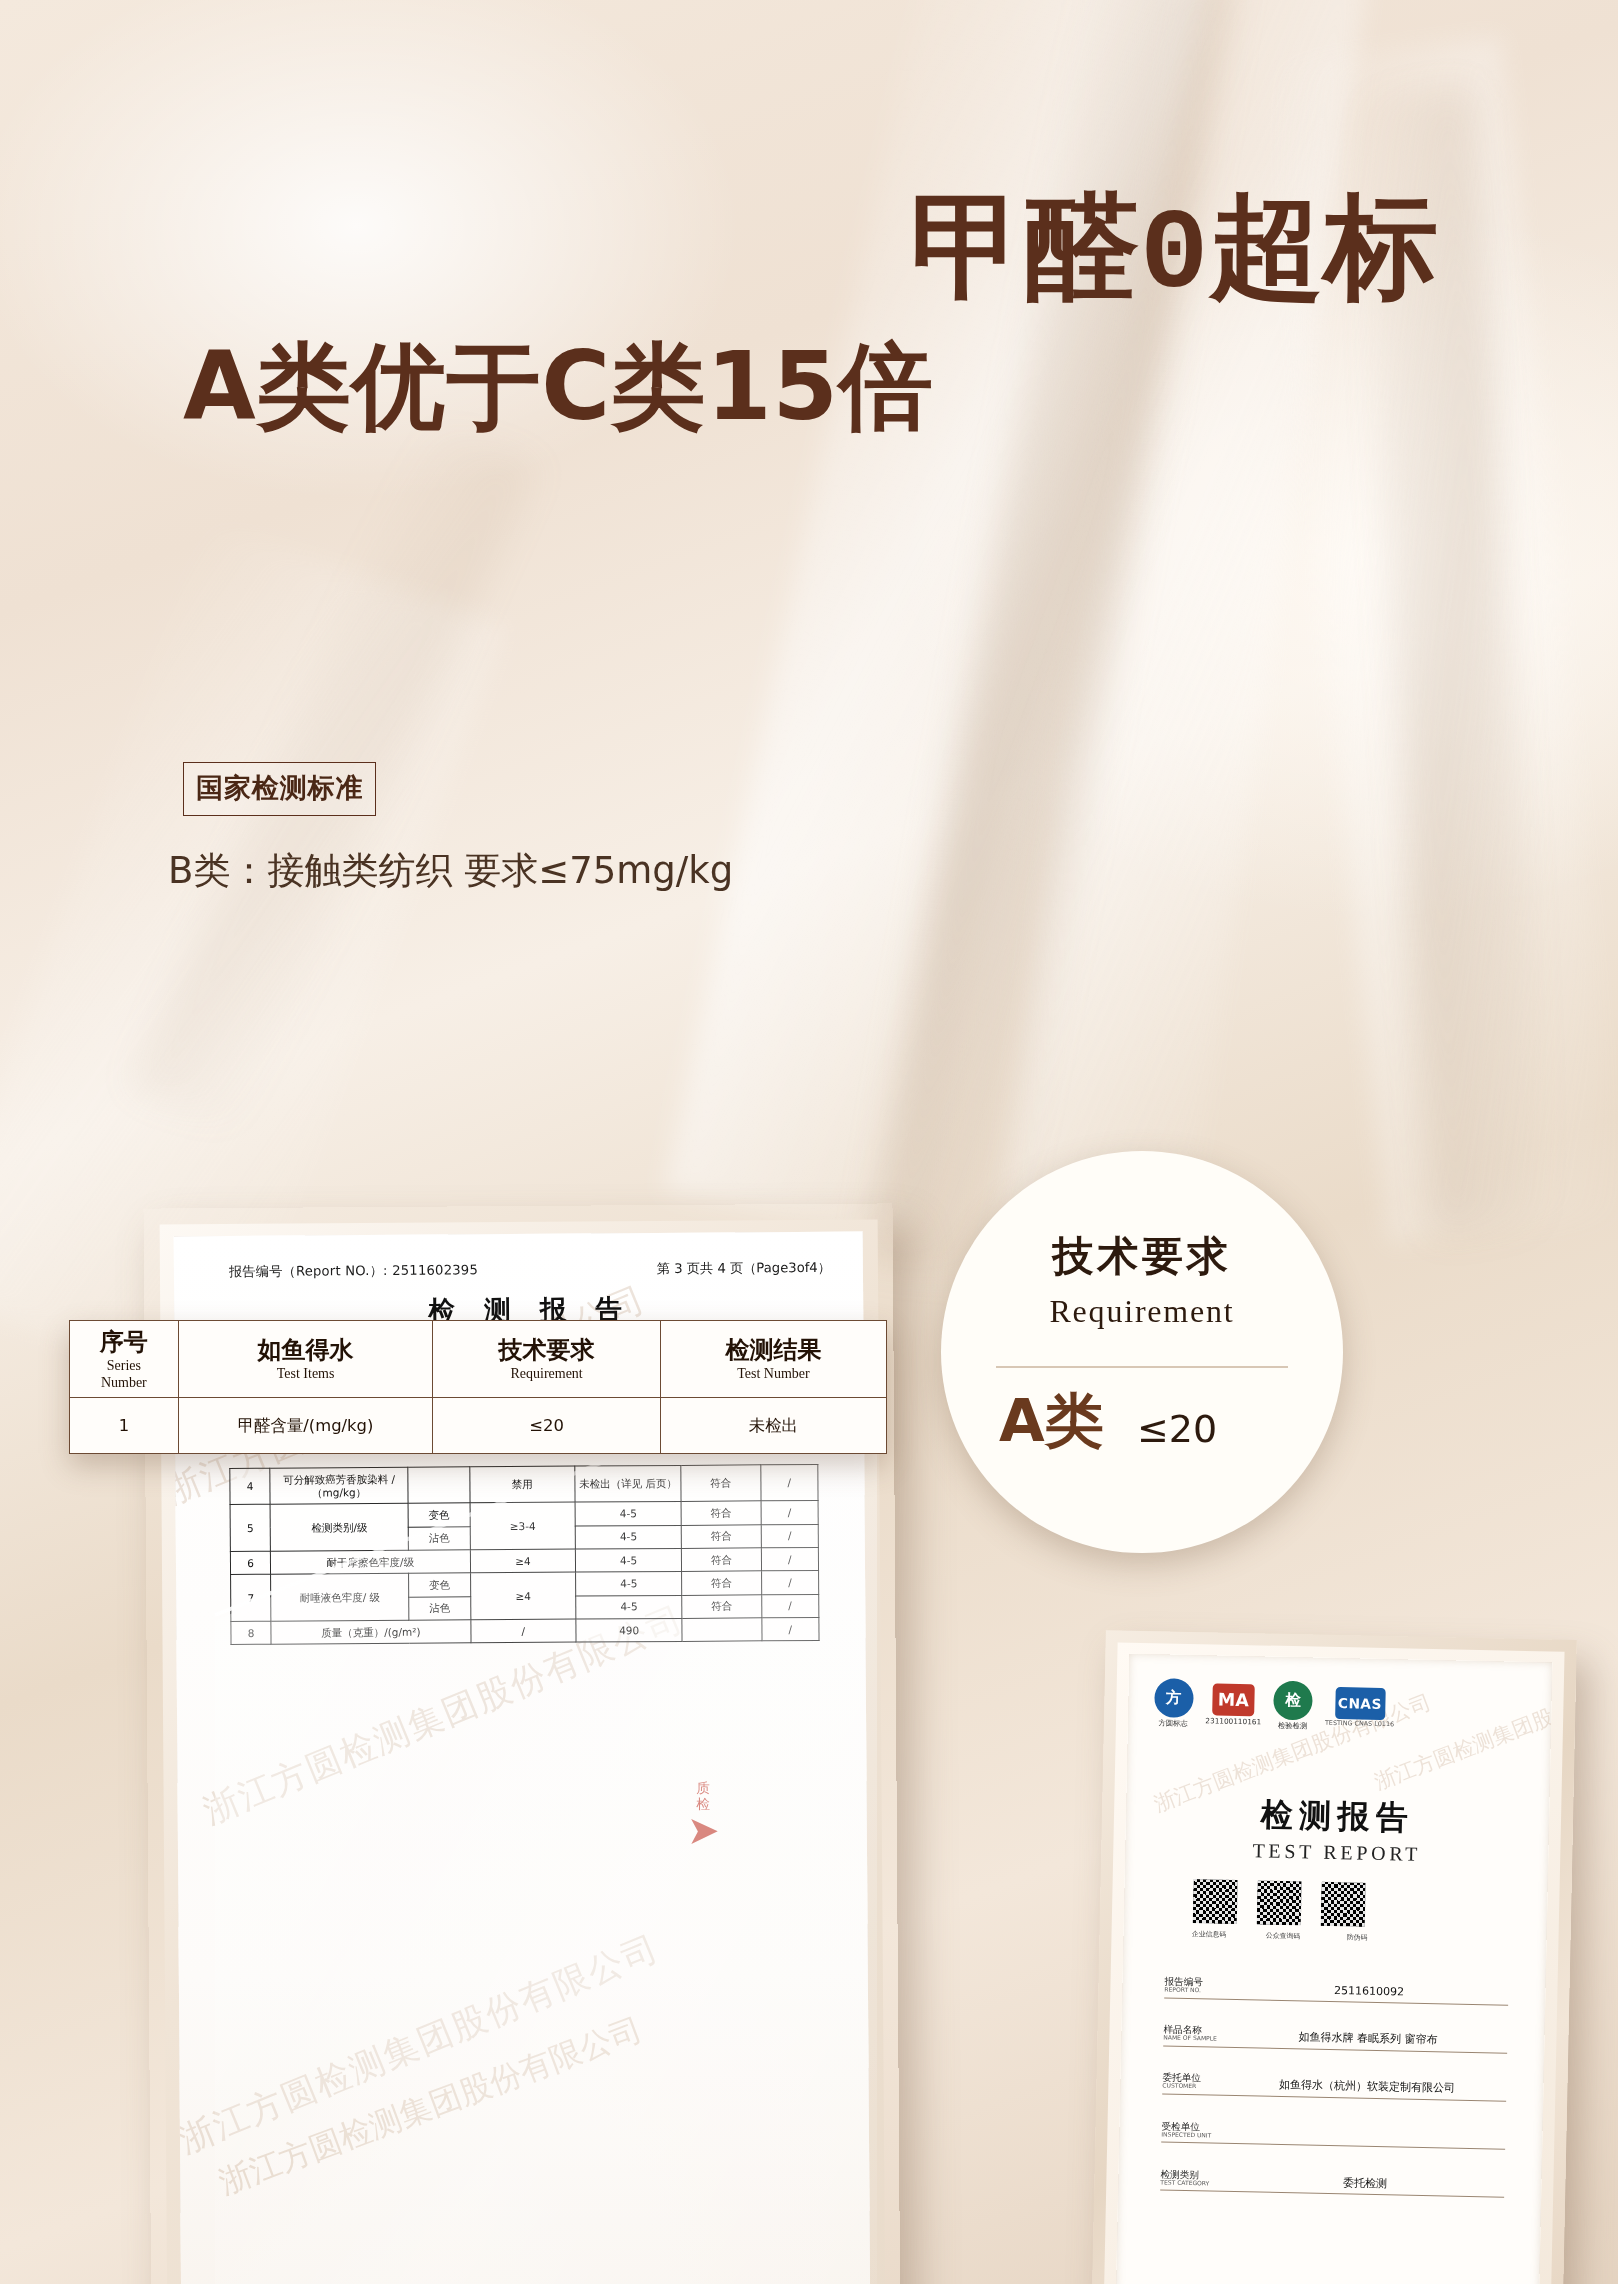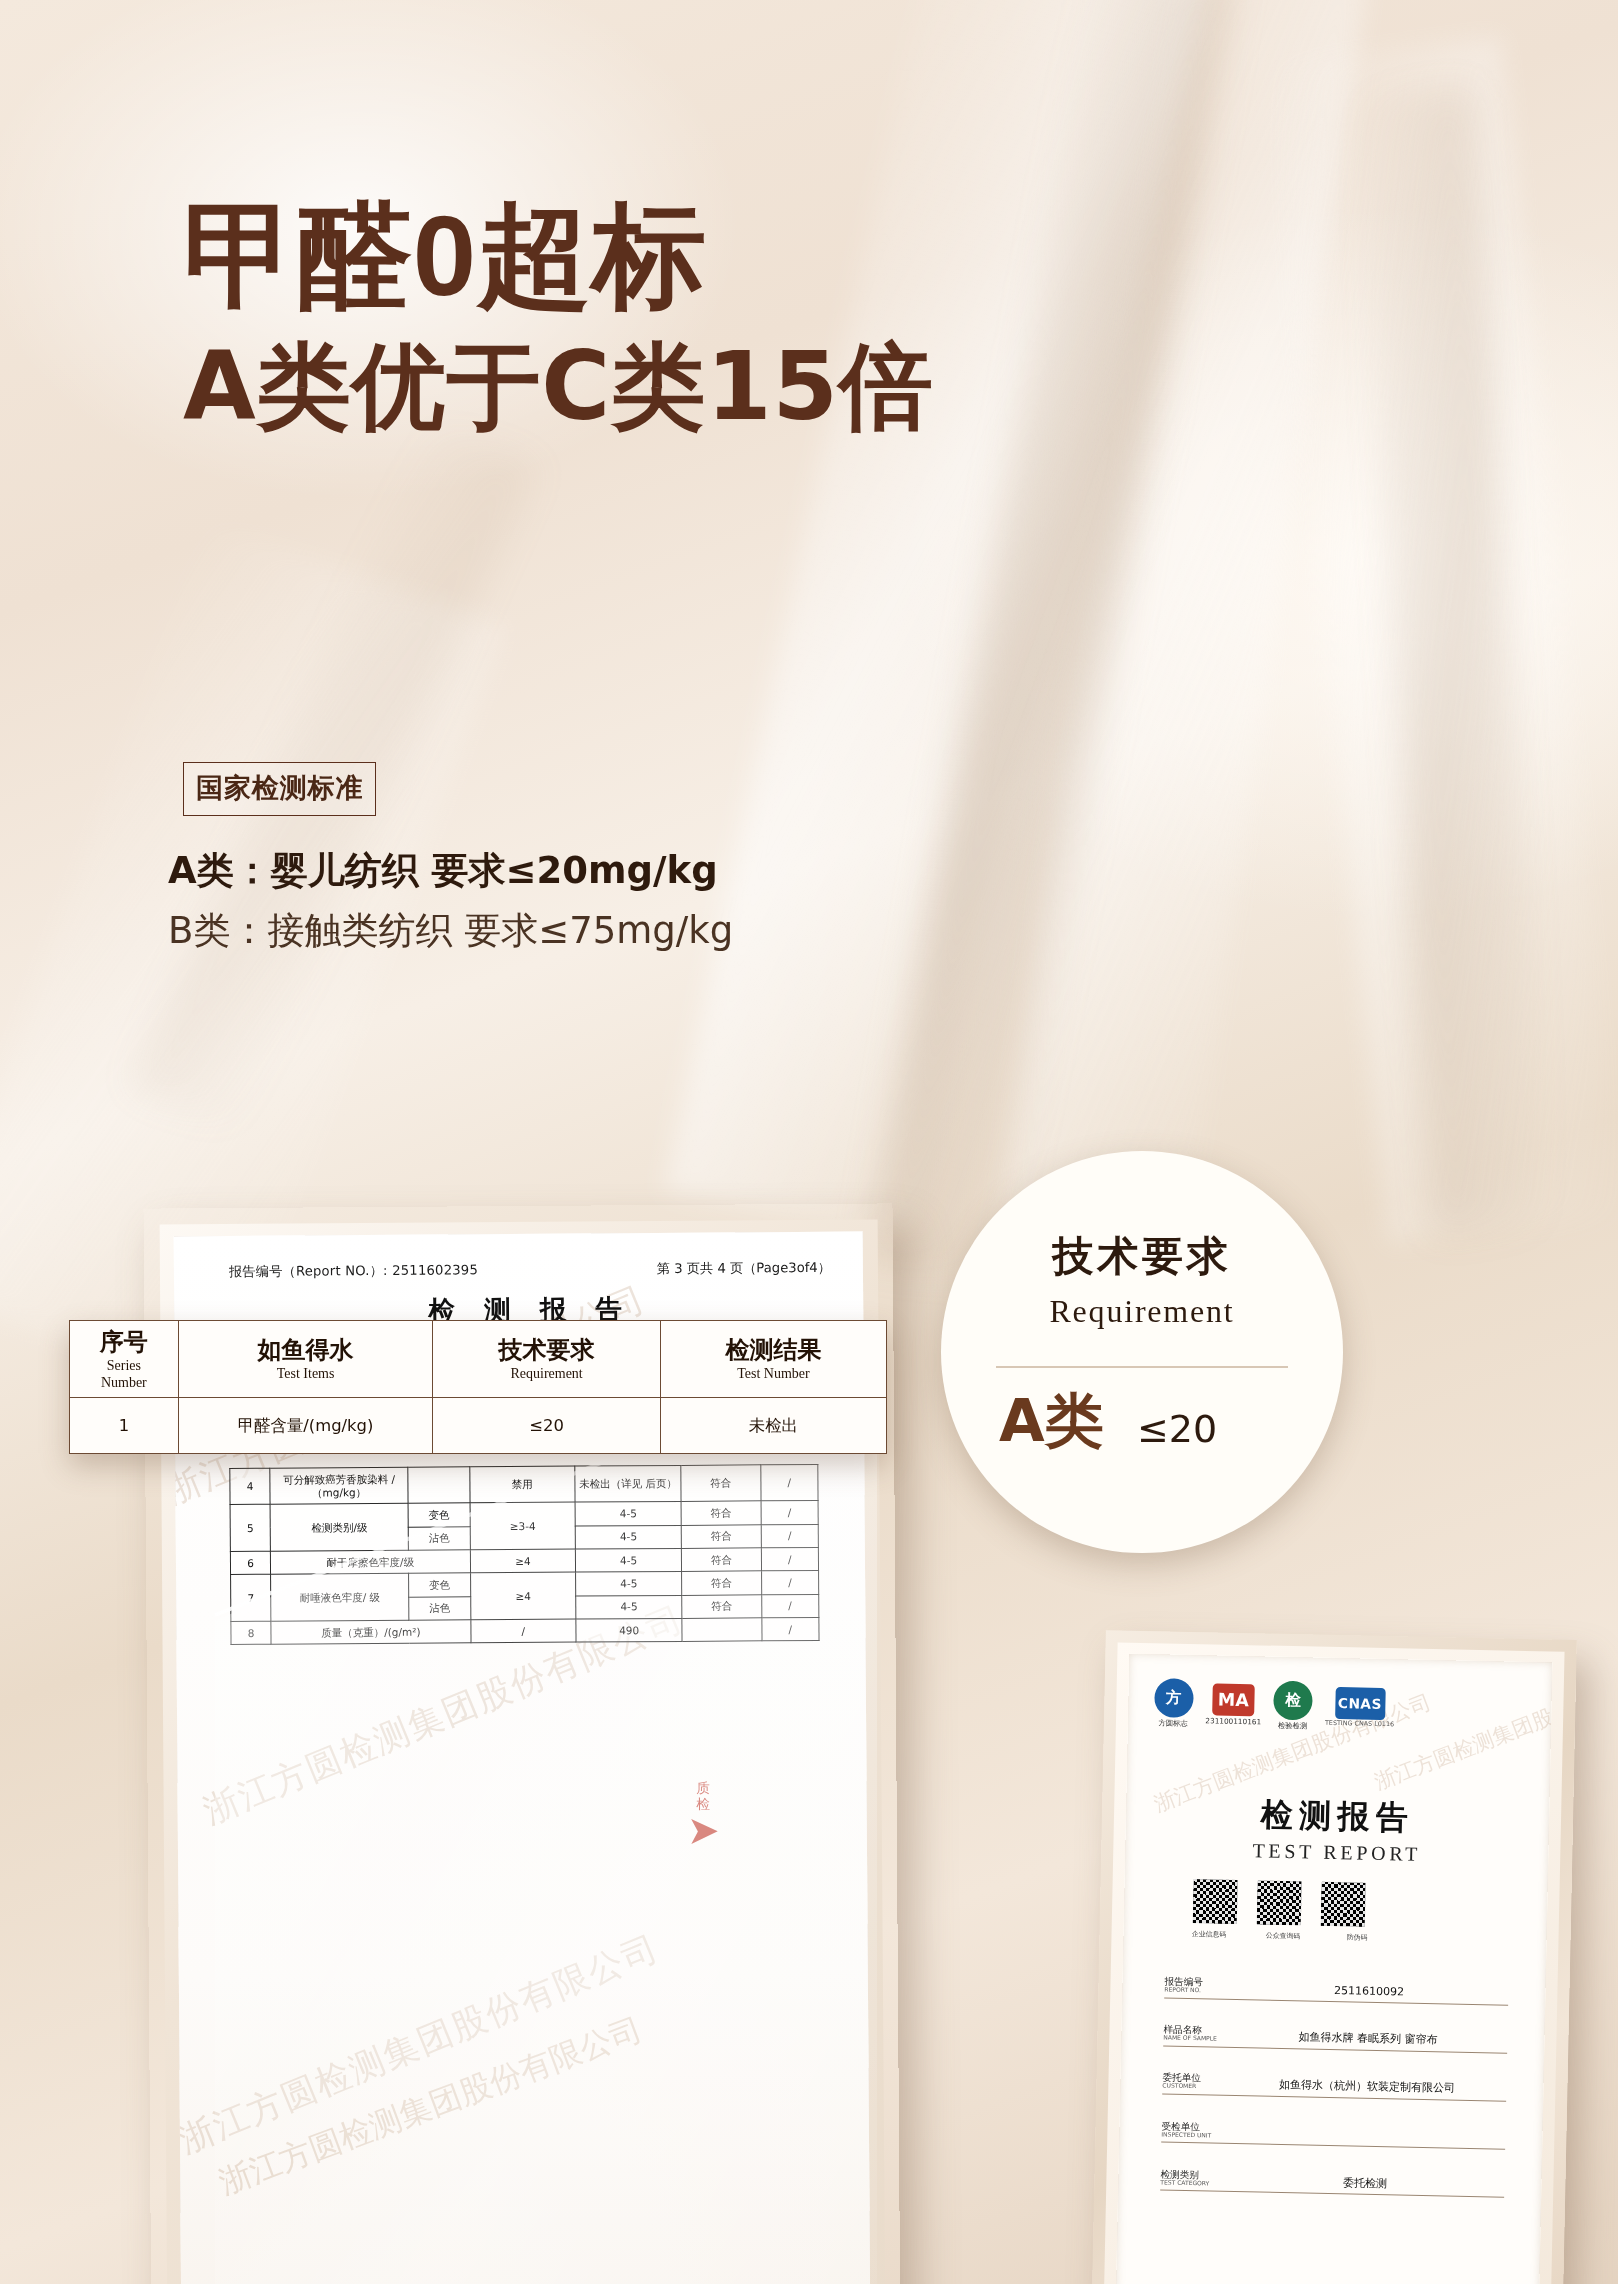--- a/index.html
+++ b/index.html
@@ -44,27 +44,28 @@
   .shadowband.b3 { left: 274px;  top: 411px;  width: 119px; height: 731px; transform: rotate(24deg); opacity:.35; }
 
   
   .headline-wrap {
     position: absolute;
     left: 183px;
     top: 196px;
     width: 1256px;
   }
   .h1 {
-    font-family: Liberation Sans, sans-serif;
+    font-family: Liberation Mono, monospace;
     font-weight: bold;
     font-size: 114px;
     line-height: 1.05;
     color: #5b2f1c;
     letter-spacing: 0.9px;
     white-space: nowrap;
+    text-align: right;
   }
   .h2 {
     font-family: "DejaVu Sans", sans-serif;
     font-weight: bold;
     font-size: 94px;
     line-height: 1.1;
     color: #5b2f1c;
     letter-spacing: 0.9px;
     margin-top: 19px;
     white-space: nowrap;
@@ -447,21 +448,20 @@
   <div class="shadowband b2"></div>
   <div class="shadowband b3"></div>
 
   <div class="headline-wrap">
     <div class="h1">甲醛0超标</div>
     <div class="h2">A类优于C类15倍</div>
   </div>
 
   <div class="std-badge">国家检测标准</div>
   <div class="std-lines">
-    <div class="std-line strong">A类：婴儿纺织 要求≤20mg/kg</div>
     <div class="std-line normal">B类：接触类纺织 要求≤75mg/kg</div>
   </div>
 
   <div class="frame-big">
     <div class="outer"></div>
     <div class="bevel"></div>
     <div class="mat">
       <div class="doc-sheet">
         <div class="wm w1">浙江方圆检测集团股份有限公司</div>
         <div class="wm w2">浙江方圆检测集团股份有限公司</div>

